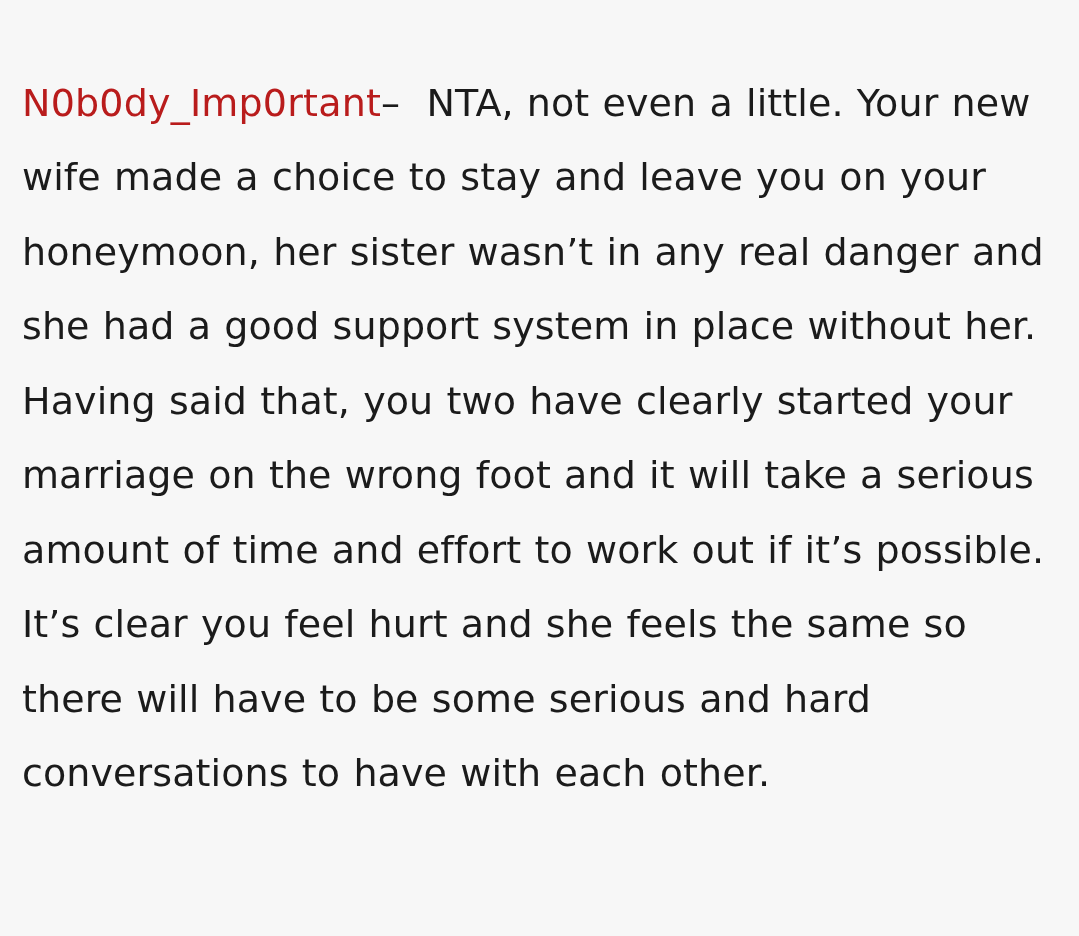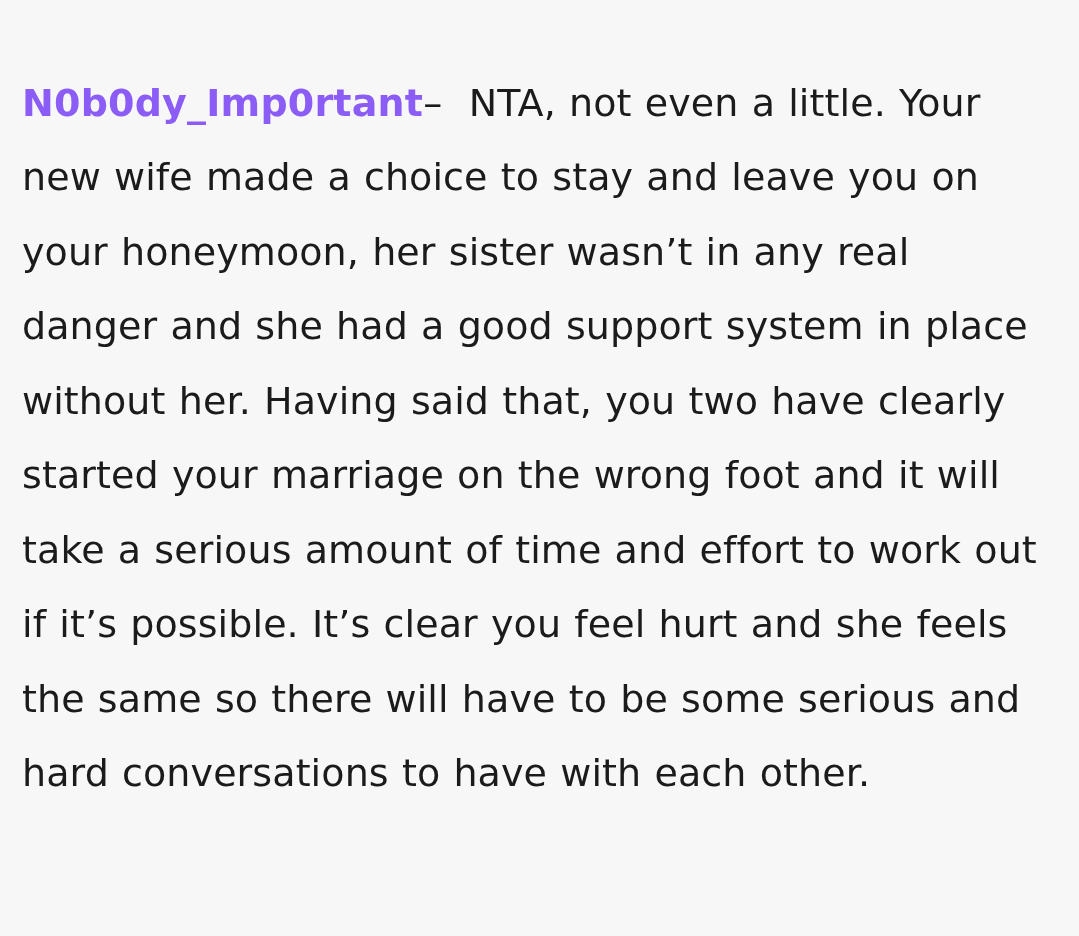--- a/index.html
+++ b/index.html
@@ -22,22 +22,22 @@
   }
   .comment-body {
     font-size: 38px;
     line-height: 1.96;
     color: #1b1b1b;
     letter-spacing: 0.1px;
     word-spacing: 1px;
     text-align: left;
   }
   .username {
-    color: #8b5cf6;
-    font-weight: bold;
+    color: #b91c1c;
+    font-weight: normal;
     letter-spacing: 0.2px;
   }
   .separator {
     color: #1b1b1b;
     font-weight: normal;
   }
 </style>
 </head>
 <body>
 

